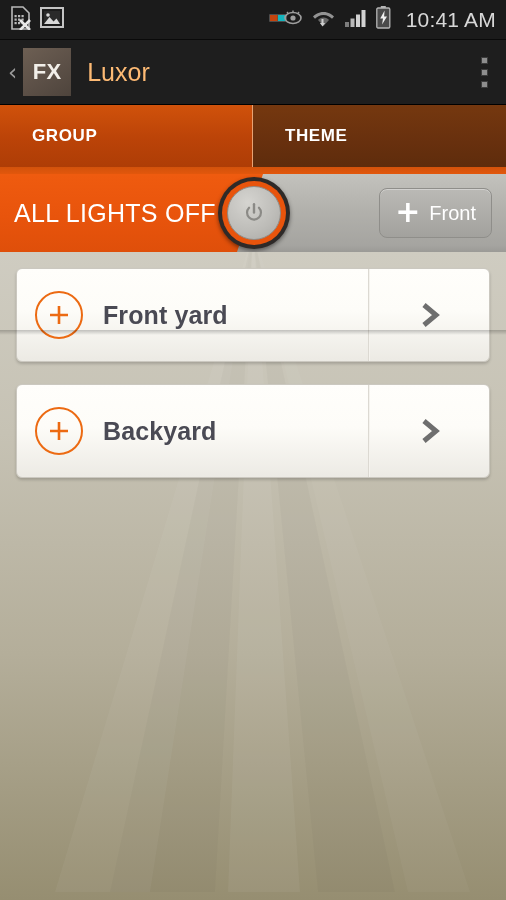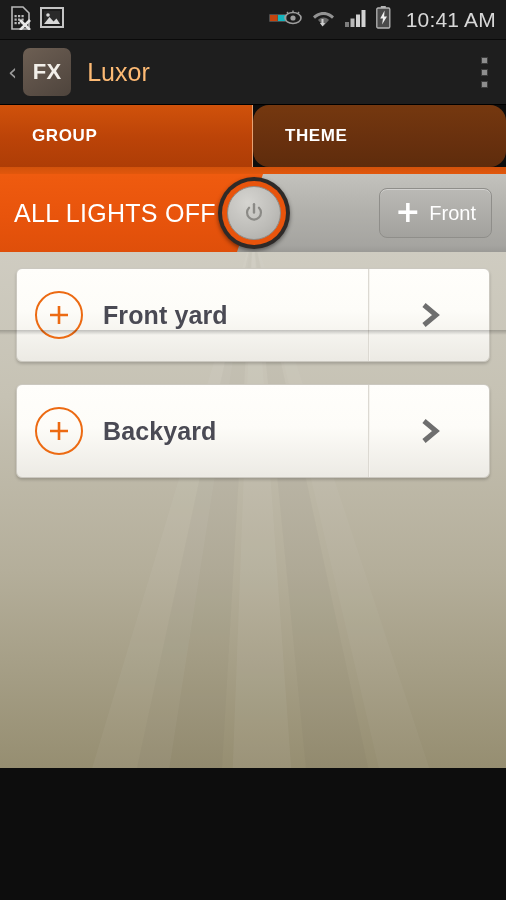--- a/index.html
+++ b/index.html
@@ -4,21 +4,21 @@
 <style>
   * { margin:0; padding:0; box-sizing:border-box; }
   html, body {
     width:506px; height:900px;
     font-family:"Liberation Sans", sans-serif;
     overflow:hidden;
     background:#0d0d0d;
   }
   #app {
     position:relative;
-    width:506px; height:768px;
+    width:506px; height:900px;
     overflow:hidden;
   }
 
   
   .statusbar {
     position:relative;
     height:40px;
     background:#1b1b1b;
     display:flex;
     align-items:center;
@@ -53,21 +53,20 @@
     font-family:"DejaVu Sans", sans-serif;
   }
   .fx-logo {
     width:48px; height:48px;
     background:linear-gradient(145deg,#6d5f53 0%,#5c5047 55%,#4e443c 100%);
     display:flex; align-items:center; justify-content:center;
     color:#f2efe9;
     font-size:22px;
     font-weight:700;
     letter-spacing:.5px;
-    border-radius:7px;
   }
   .ab-title {
     color:#fdba74;
     font-size:25px;
     margin-left:16px;
     font-weight:400;
   }
   .overflow {
     margin-left:auto;
     margin-right:18px;
@@ -92,21 +91,20 @@
     letter-spacing:.6px;
     position:relative;
     padding-left:32px;
   }
   .tab.active {
     background:linear-gradient(180deg,#d0520b 0%,#bb4308 55%,#ae3d06 100%);
     box-shadow:inset -1px 0 0 #e8a273;
   }
   .tab.inactive {
     background:linear-gradient(180deg,#75380f 0%,#68300e 60%,#5e2c0c 100%);
-    border-radius:16px;
   }
   .tab-underline {
     height:7px;
     background:linear-gradient(180deg,#d2520b 0%,#e2570c 100%);
   }
 
   
   .controlbar {
     position:relative;
     height:78px;

